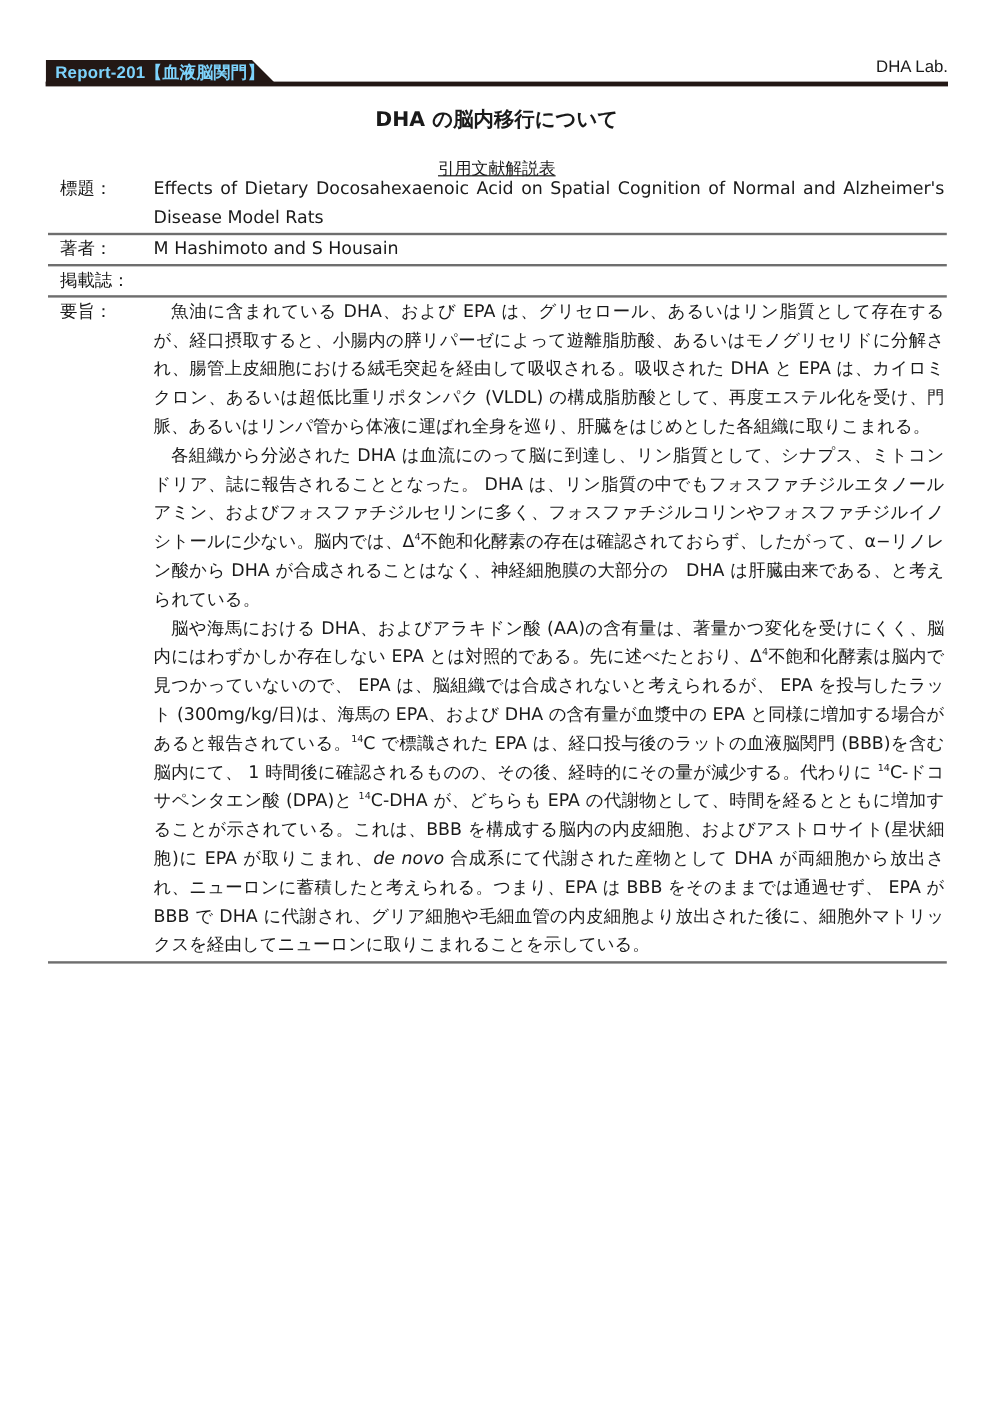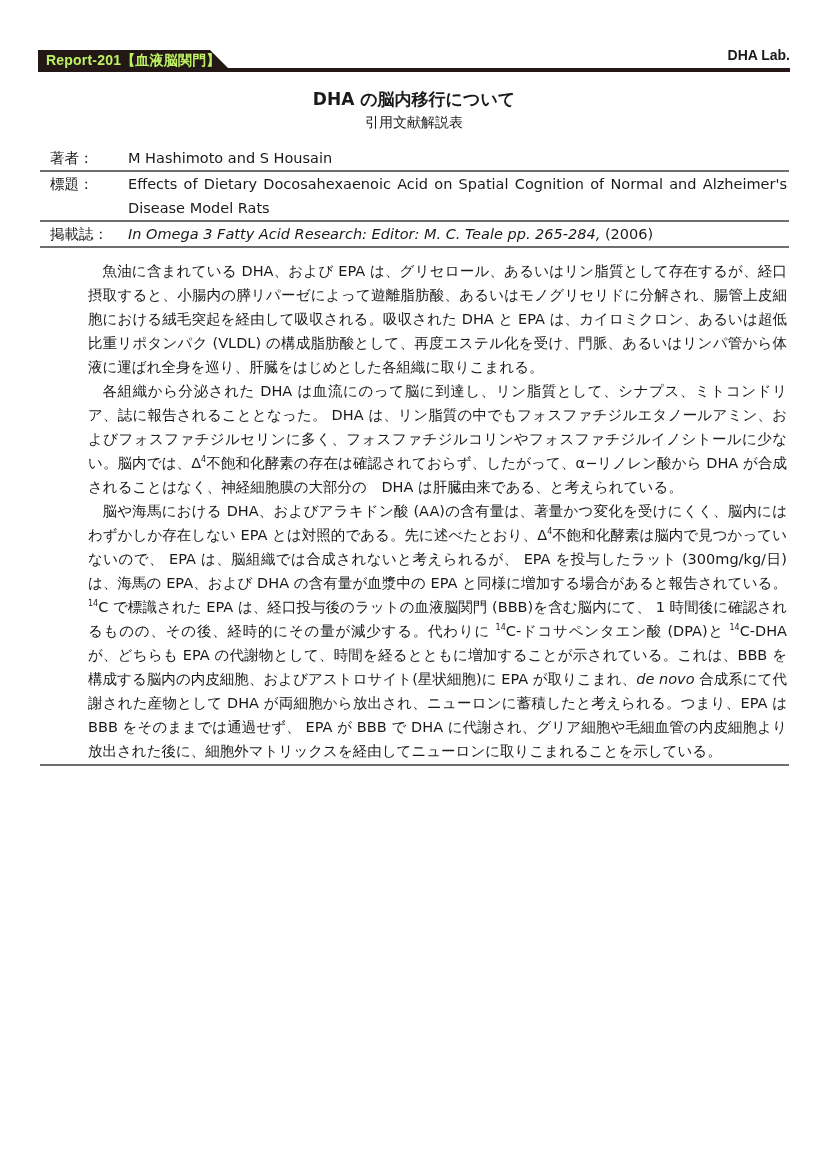--- a/index.html
+++ b/index.html
@@ -1,67 +1,67 @@
 <!DOCTYPE html>
 <html><head>
 <meta charset="utf-8">
 <style>
   html, body { margin: 0; padding: 0; background: #ffffff; }
   body { width: 828px; height: 1171px; position: relative; overflow: hidden;
          font-family: "DejaVu Sans", "Liberation Sans", sans-serif; color: #1a1a1a; }
   .header { position: absolute; left: 38px; top: 48px; width: 752px; height: 24px; }
   .header-tab { position: absolute; left: 0; top: 2px; height: 20px; width: 192px;
-                background: #231815; color: #bef264; font-weight: bold; font-size: 14px;
+                background: #231815; color: #7dd3fc; font-weight: bold; font-size: 14px;
                 line-height: 20px; padding-left: 8px; box-sizing: border-box;
                 clip-path: polygon(0 0, 172px 0, 192px 100%, 0 100%);
                 font-family: "Liberation Sans", sans-serif; letter-spacing: 0.2px; }
   .header-rule { position: absolute; left: 0; right: 0; bottom: 0; height: 4px; background: #231815; }
-  .header-lab { position: absolute; right: 0; top: -1px; font-weight: bold; font-size: 14px;
+  .header-lab { position: absolute; right: 0; top: -1px; font-weight: normal; font-size: 14px;
                 font-family: "Liberation Sans", sans-serif; }
   .doc-title { position: absolute; left: 0; width: 828px; top: 88px; text-align: center;
                font-size: 17px; font-weight: bold; }
-  .doc-subtitle { position: absolute; left: 0; width: 828px; top: 114px; text-align: center;
-                  font-size: 14px; }
+  .doc-subtitle { position: absolute; left: 0; width: 828px; top: 132px; text-align: center;
+                  font-size: 14px; text-decoration: underline; }
   .table { position: absolute; left: 40px; top: 146px; width: 749px; }
   .row { display: flex; border-bottom: 2px solid #6e6e6e; }
   .row .label { width: 88px; padding-left: 10px; box-sizing: border-box; font-size: 14.5px;
                 line-height: 24px; flex-shrink: 0; }
   .row .content { flex: 1; font-size: 14.5px; line-height: 24px; padding-right: 2px;
                   text-align: justify; }
   .row.first .content, .row.first .label { padding-top: 0; }
   .abstract p { margin: 0; text-indent: 1em; }
-  .abstract { line-height: 24.6px; font-size: 14.3px; padding-top: 11px; padding-bottom: 1px; margin-left: 48px; }
+  .abstract { line-height: 24.6px; font-size: 14.3px; padding-top: 0; padding-bottom: 1px; }
   sup { font-size: 8px; vertical-align: super; line-height: 0; }
   em { font-style: italic; }
 </style>
 </head>
 <body>
 
 <div class="header">
   <div class="header-tab">Report-201【血液脳関門】</div>
   <div class="header-rule"></div>
   <div class="header-lab">DHA Lab.</div>
 </div>
 
 <div class="doc-title">DHA の脳内移行について</div>
 <div class="doc-subtitle">引用文献解説表</div>
 
 <div class="table">
-  <div class="row">
-    <div class="label">著者：</div>
-    <div class="content">M Hashimoto and S Housain</div>
-  </div>
   <div class="row first">
     <div class="label">標題：</div>
     <div class="content">Effects of Dietary Docosahexaenoic Acid on Spatial Cognition of Normal and Alzheimer's Disease Model Rats</div>
   </div>
   <div class="row">
-    <div class="label">掲載誌：</div>
-    <div class="content"><em>In Omega 3 Fatty Acid Research: Editor: M. C. Teale pp. 265-284,</em><span> (2006)</span></div>
+    <div class="label">著者：</div>
+    <div class="content">M Hashimoto and S Housain</div>
   </div>
   <div class="row">
+    <div class="label">掲載誌：</div>
+  </div>
+  <div class="row">
+    <div class="label">要旨：</div>
     <div class="content abstract">
       <p>魚油に含まれている DHA、および EPA は、グリセロール、あるいはリン脂質として存在するが、経口摂取すると、小腸内の膵リパーゼによって遊離脂肪酸、あるいはモノグリセリドに分解され、腸管上皮細胞における絨毛突起を経由して吸収される。吸収された DHA と EPA は、カイロミクロン、あるいは超低比重リポタンパク (VLDL) の構成脂肪酸として、再度エステル化を受け、門脈、あるいはリンパ管から体液に運ばれ全身を巡り、肝臓をはじめとした各組織に取りこまれる。</p>
       <p><span>各組織から分泌された DHA は血流にのって脳に到達し、リン脂質として、シナプス、ミトコンドリア、誌に報告されることとなった。 DHA は、リン脂質の中でもフォスファチジルエタノールアミン、およびフォスファチジルセリンに多く、フォスファチジルコリンやフォスファチジルイノシトールに少ない。脳内では、Δ</span><sup>4</sup><span>不飽和化酵素の存在は確認されておらず、したがって、α−リノレン酸から DHA が合成されることはなく、神経細胞膜の大部分の　DHA は肝臓由来である、と考えられている。</span></p>
       <p><span>脳や海馬における DHA、およびアラキドン酸 (AA)の含有量は、著量かつ変化を受けにくく、脳内にはわずかしか存在しない EPA とは対照的である。先に述べたとおり、Δ</span><sup>4</sup><span>不飽和化酵素は脳内で見つかっていないので、 EPA は、脳組織では合成されないと考えられるが、 EPA を投与したラット (300mg/kg/日)は、海馬の EPA、および DHA の含有量が血漿中の EPA と同様に増加する場合があると報告されている。</span><sup>14</sup><span>C で標識された EPA は、経口投与後のラットの血液脳関門 (BBB)を含む脳内にて、 1 時間後に確認されるものの、その後、経時的にその量が減少する。代わりに </span><sup>14</sup><span>C-ドコサペンタエン酸 (DPA)と </span><sup>14</sup><span>C-DHA が、どちらも EPA の代謝物として、時間を経るとともに増加することが示されている。これは、BBB を構成する脳内の内皮細胞、およびアストロサイト(星状細胞)に EPA が取りこまれ、</span><em>de novo</em><span> 合成系にて代謝された産物として DHA が両細胞から放出され、ニューロンに蓄積したと考えられる。つまり、EPA は BBB をそのままでは通過せず、 EPA が BBB で DHA に代謝され、グリア細胞や毛細血管の内皮細胞より放出された後に、細胞外マトリックスを経由してニューロンに取りこまれることを示している。</span></p>
     </div>
   </div>
 </div>
 
 </body></html>

